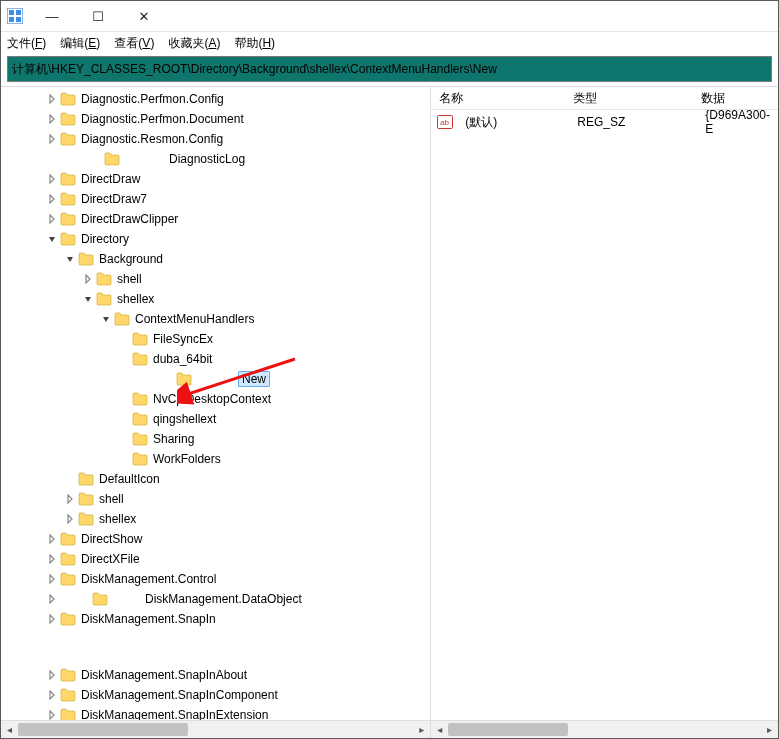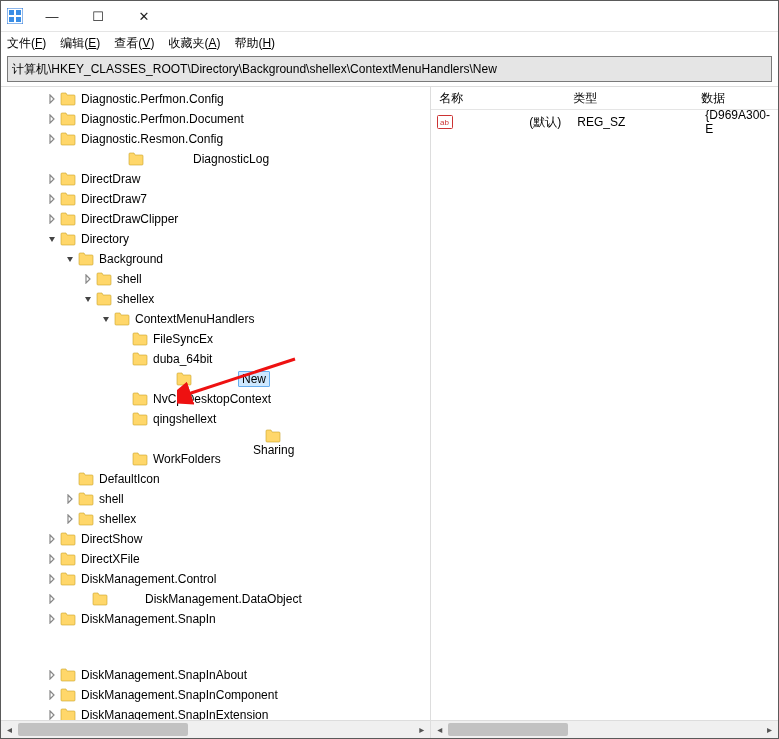--- a/index.html
+++ b/index.html
@@ -4,21 +4,21 @@
 <style>
 html,body{margin:0;padding:0;font-family:"Microsoft YaHei","Segoe UI",sans-serif;font-size:12px;color:#000;background:#fff;user-select:none}
 .window{width:779px;height:739px;border:1px solid #5a5a5a;box-sizing:border-box;display:flex;flex-direction:column;position:relative;background:#fff}
 .titlebar{height:30px;display:flex;align-items:center;padding-left:6px;border-bottom:1px solid #e5e5e5}
 .app-icon{width:16px;height:16px;display:inline-flex;margin-right:6px}
 .title{flex:1;font-size:12px}
 .win-controls{display:flex;height:100%}
 .win-btn{width:46px;display:flex;align-items:center;justify-content:center;font-size:13px;color:#222}
 .menubar{height:22px;display:flex;align-items:center;padding:0 6px;gap:14px;font-size:12px}
 .menu-item u{text-decoration:underline}
-.addr{height:22px;border:1px solid #7a7a7a;margin:2px 6px 4px 6px;padding:1px 4px;font-size:12px;display:flex;align-items:center;background:#e5e5e5}
+.addr{height:22px;border:1px solid #7a7a7a;margin:2px 6px 4px 6px;padding:1px 4px;font-size:12px;display:flex;align-items:center;background:#0f766e}
 .body{flex:1;display:flex;min-height:0;border-top:1px solid #ddd}
 .tree-pane{width:438px;display:flex;flex-direction:column;min-height:0;border-right:1px solid #ddd}
 .tree-scroll{flex:1;overflow:hidden;position:relative;padding-top:2px}
 .tree-row{height:20px;display:flex;align-items:center;white-space:nowrap;position:relative}
 .twisty{width:14px;display:inline-flex;justify-content:center;color:#666;font-size:11px}
 .twisty.none{color:transparent}
 .folder{width:16px;height:14px;margin:0 3px 0 1px;display:inline-flex}
 .folder svg{width:16px;height:14px}
 .label{padding:0 2px}
 .label.sel{background:#cde8ff;border:1px solid #66aef0;border-radius:1px;padding:0 3px;margin-left:-1px}
@@ -107,21 +107,21 @@
                 <path d="M3 1 L7 5 L3 9 Z" fill="none" stroke="#888" stroke-width="1.2"></path>
               </svg>
             </span>
             <span class="folder">
               <svg viewBox="0 0 16 14">
                 <path d="M1 3 L1 12 Q1 13 2 13 L14 13 Q15 13 15 12 L15 4 Q15 3 14 3 L7 3 L6 1 L2 1 Q1 1 1 2 Z" fill="#ffd76a" stroke="#c9a227" stroke-width="0.6"></path>
               </svg>
             </span>
             <span class="label">Diagnostic.Resmon.Config</span>
           </div>
-          <div class="tree-row" style="padding-left: 68px; gap: 44px;">
+          <div class="tree-row" style="padding-left: 44px; gap: 44px;">
             <span class="twisty none"></span>
             <span class="folder">
               <svg viewBox="0 0 16 14">
                 <path d="M1 3 L1 12 Q1 13 2 13 L14 13 Q15 13 15 12 L15 4 Q15 3 14 3 L7 3 L6 1 L2 1 Q1 1 1 2 Z" fill="#ffd76a" stroke="#c9a227" stroke-width="0.6"></path>
               </svg>
             </span>
             <span class="label">DiagnosticLog</span>
           </div>
           <div class="tree-row" style="padding-left: 44px;">
             <span class="twisty">
@@ -265,21 +265,21 @@
           </div>
           <div class="tree-row" style="padding-left: 116px;">
             <span class="twisty none"></span>
             <span class="folder">
               <svg viewBox="0 0 16 14">
                 <path d="M1 3 L1 12 Q1 13 2 13 L14 13 Q15 13 15 12 L15 4 Q15 3 14 3 L7 3 L6 1 L2 1 Q1 1 1 2 Z" fill="#ffd76a" stroke="#c9a227" stroke-width="0.6"></path>
               </svg>
             </span>
             <span class="label">qingshellext</span>
           </div>
-          <div class="tree-row" style="padding-left: 116px; flex-direction: column;">
+          <div class="tree-row" style="padding-left: 116px;">
             <span class="twisty none"></span>
             <span class="folder">
               <svg viewBox="0 0 16 14">
                 <path d="M1 3 L1 12 Q1 13 2 13 L14 13 Q15 13 15 12 L15 4 Q15 3 14 3 L7 3 L6 1 L2 1 Q1 1 1 2 Z" fill="#ffd76a" stroke="#c9a227" stroke-width="0.6"></path>
               </svg>
             </span>
             <span class="label">Sharing</span>
           </div>
           <div class="tree-row" style="padding-left: 116px;">
             <span class="twisty none"></span>
@@ -467,21 +467,21 @@
         <div class="col data">数据</div>
       </div>
       <div class="list-body" id="listbody">
           <div class="list-row">
             <span class="val-icon">
               <svg viewBox="0 0 16 14">
                 <rect x="0.5" y="0.5" width="15" height="13" rx="1" fill="#fff" stroke="#c33"></rect>
                 <text x="3" y="10" font-size="8" fill="#c33" font-family="sans-serif">ab</text>
               </svg>
             </span>
-            <span class="col name" style="width: 96px; text-align: right;">(默认)</span>
+            <span class="col name" style="width: 96px;">(默认)</span>
             <span class="col type">REG_SZ</span>
             <span class="col data">{D969A300-E</span>
           </div>
         </div>
       <div class="hscroll">
         <div class="arrow l">◂</div>
         <div class="track">
             <div class="thumb" id="lthumb" style="left: 0px; width: 120px;"></div>
           </div>
         <div class="arrow r">▸</div>

